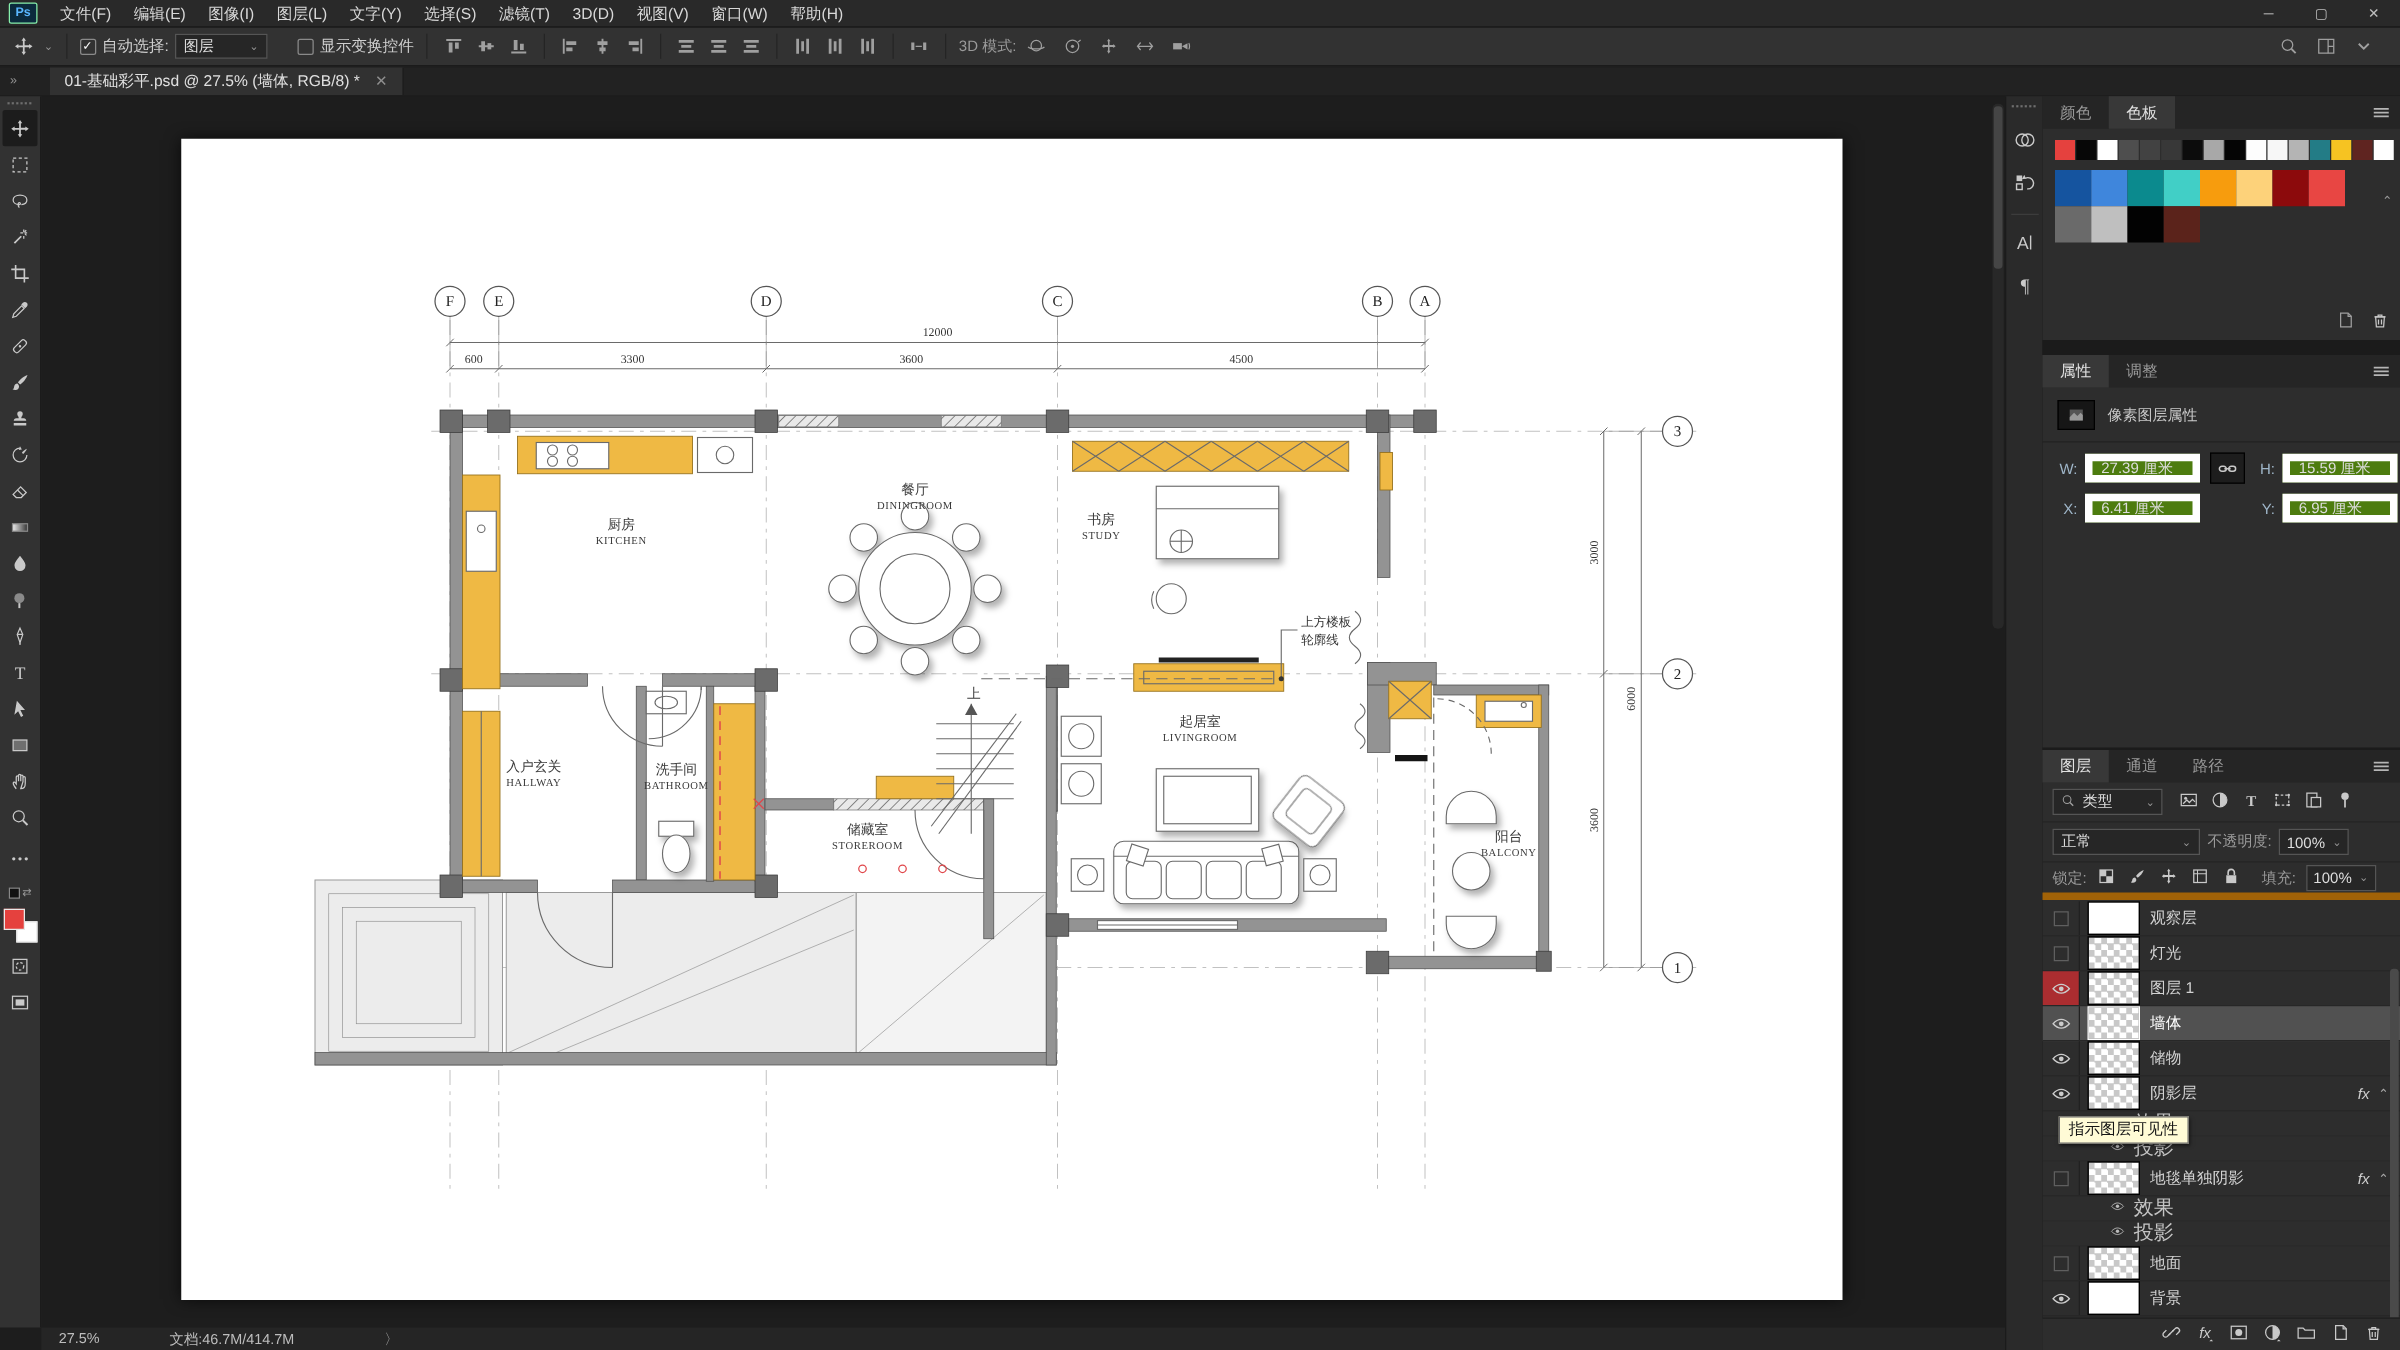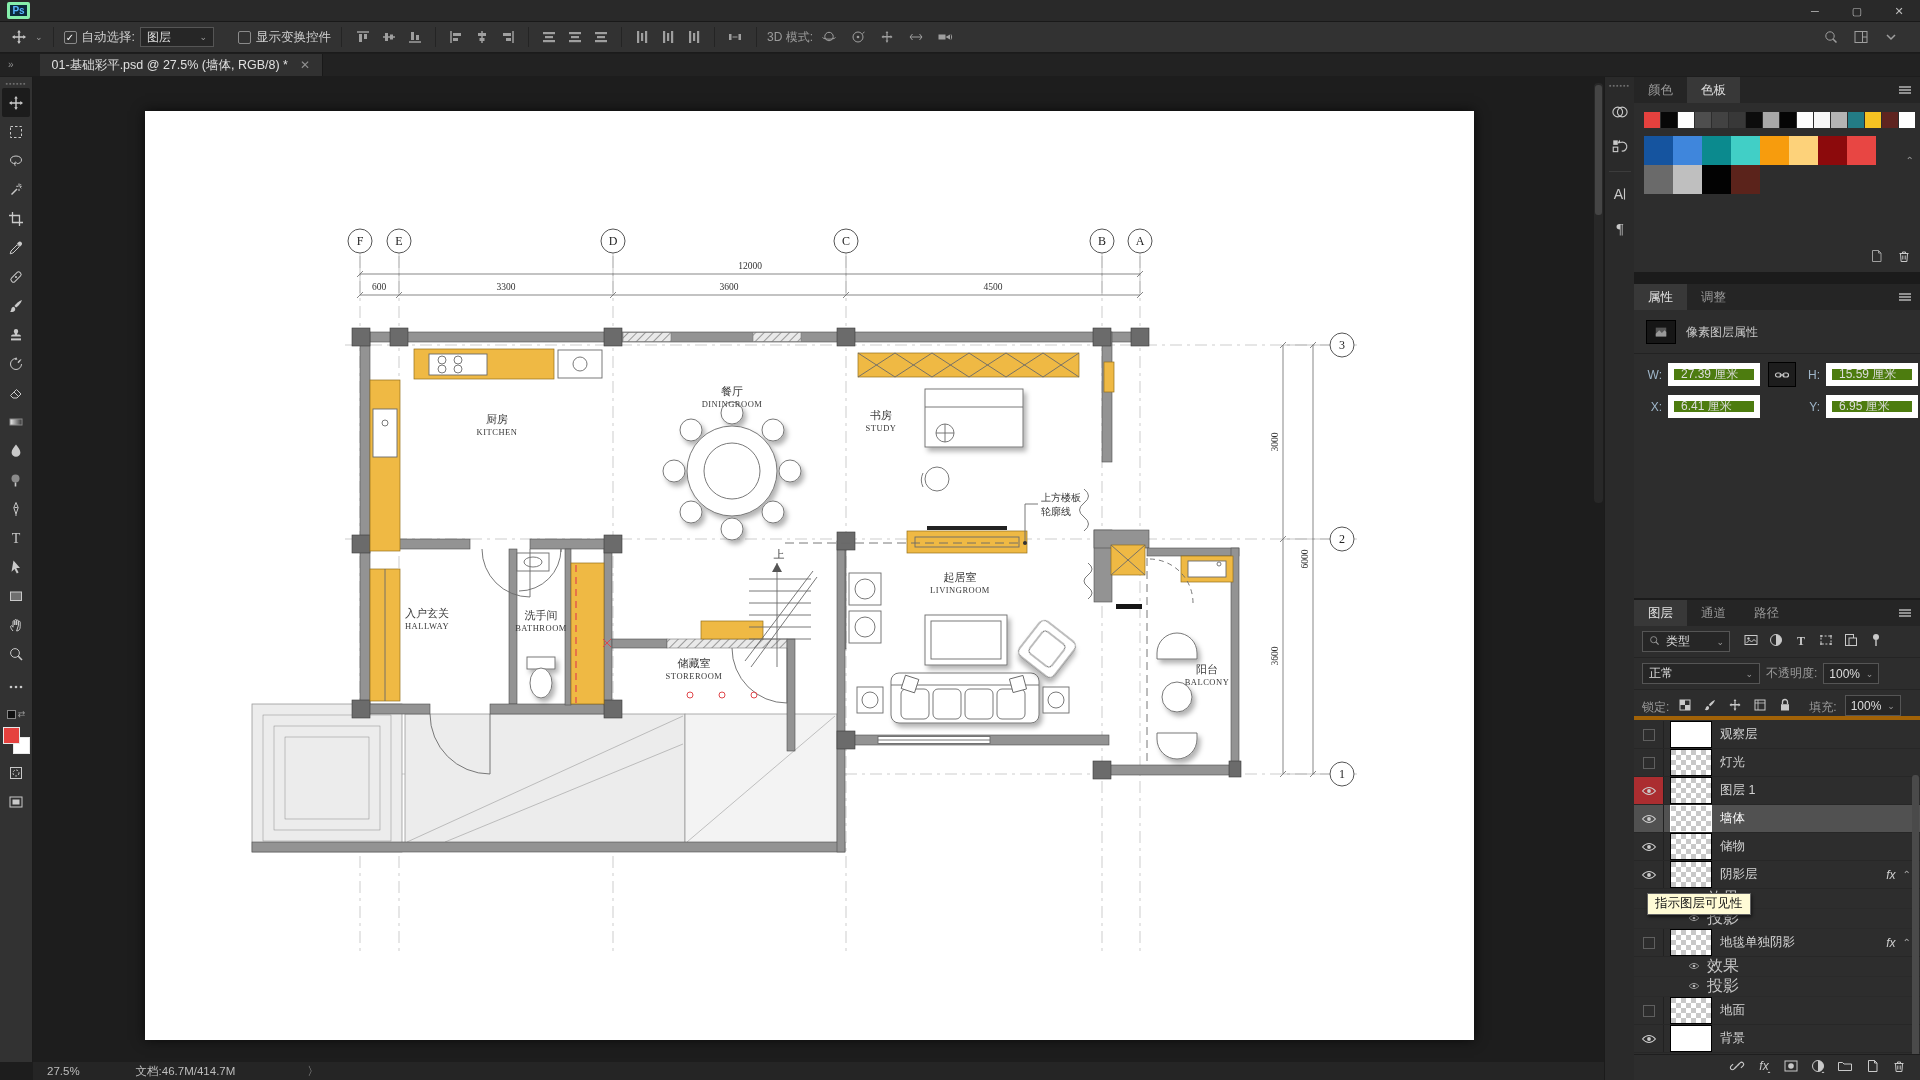--- a/index.html
+++ b/index.html
@@ -1,20 +1,20 @@
 <!DOCTYPE html>
 <html><head>
 <meta charset="utf-8">
 <style>
 *{margin:0;padding:0;box-sizing:border-box}
 html,body{width:1920px;height:1080px;overflow:hidden}
 body{background:#1d1d1d;font-family:"Liberation Sans",sans-serif;font-size:12px;color:#ccc;position:relative}
 
 .menubar{position:absolute;top:0;left:0;right:0;height:22px;background:#292929;border-bottom:1px solid #191919;display:flex;align-items:center;z-index:6}
-.ps-logo{width:23px;height:17px;margin:0 9px 0 7px;background:#0b2a3d;border:3px solid #86efac;border-radius:2px;color:#5ab7ff;font-size:10px;font-weight:bold;display:flex;align-items:center;justify-content:center}
+.ps-logo{width:23px;height:17px;margin:0 9px 0 7px;background:#0b2a3d;border:1px solid #86efac;border-radius:2px;color:#5ab7ff;font-size:10px;font-weight:bold;display:flex;align-items:center;justify-content:center}
 .menu-item{padding:0 9px;line-height:22px;color:#d8d8d8;font-size:12.5px;cursor:default}
 .win-controls{margin-left:auto;display:flex}
 .win-btn{width:42px;text-align:center;line-height:22px;color:#bdbdbd;font-size:11px}
 
 .optionsbar{position:absolute;top:22px;left:0;right:0;height:31px;background:#323232;border-bottom:1px solid #1b1b1b;display:flex;align-items:center;gap:5px;padding:0 8px;z-index:5}
 .opt-sep{width:1px;height:20px;background:#242424;margin:0 5px}
 .opt-icon{width:22px;height:22px;display:flex;align-items:center;justify-content:center}
 .opt-label{color:#cfcfcf;font-size:12.5px}
 .opt-dim{color:#9a9a9a}
 .opt-check{width:13px;height:13px;border:1px solid #8a8a8a;border-radius:2px;display:inline-flex;align-items:center;justify-content:center;font-size:10px;color:#fff}
@@ -67,21 +67,21 @@
 .prop-row{display:flex;align-items:center;gap:6px;padding:8px 0 0 12px}
 .prop-lab{color:#9fb6c9;width:16px;text-align:right}
 .prop-val{width:92px;height:23px;background:#4d7c0f;border:6px solid #ffffff;color:#ddd;display:flex;align-items:center;padding-left:7px}
 .link-btn{width:28px;height:25px;background:#1d1d1d;border:1px solid #000;display:flex;align-items:center;justify-content:center;margin:0 2px}
 
 .l-filter{height:32px;display:flex;align-items:center;gap:7px;padding:0 8px;border-bottom:1px solid #242424}
 .l-filterbox{flex:0 0 88px;height:21px;background:#262626;border:1px solid #555;display:flex;align-items:center;gap:5px;padding:0 5px;color:#ddd;justify-content:space-between}
 .l-blend{height:32px;display:flex;align-items:center;gap:6px;padding:0 8px;border-bottom:1px solid #242424}
 .blend-select{width:118px;height:21px;background:#262626;border:1px solid #555;display:flex;align-items:center;justify-content:space-between;padding:0 6px;color:#ddd}
 .small-select{width:56px;height:21px;background:#262626;border:1px solid #555;display:flex;align-items:center;justify-content:space-between;padding:0 5px;color:#ddd}
-.l-lock{height:30px;display:flex;align-items:flex-end;gap:8px;padding:0 8px;border-bottom:4px solid #a16207}
+.l-lock{height:30px;display:flex;align-items:center;gap:8px;padding:0 8px;border-bottom:6px solid #a16207}
 .lock-lab{color:#9a9a9a}
 .layer-list{position:absolute;top:121px;bottom:26px;left:0;right:0;overflow:hidden}
 .layer-row{height:28px;display:flex;align-items:center;border-bottom:1px solid #272727;position:relative}
 .layer-row.selected{background:#515151}
 .eyecell{width:30px;align-self:stretch;border-right:1px solid #212121;display:flex;align-items:center;justify-content:center;flex:none}
 .eyecell.red{background:#ab2d30}
 .vis-box{width:12px;height:12px;border:1px solid #5f5f5f;display:block}
 .thumb{width:40px;height:25px;margin:0 9px 0 7px;background:#fff;outline:1px solid #000;flex:none}
 .thumb.checker{background:repeating-conic-gradient(#fff 0 25%,#c8c8c8 0 50%) 0 0/10px 10px}
 .layer-row.selected .thumb{outline:1px solid #fff}
@@ -116,20 +116,33 @@
 .lab{font:11px "Liberation Serif",serif;fill:#3a3a3a;text-anchor:middle}
 .labe{font:8.5px "Liberation Serif",serif;fill:#3a3a3a;text-anchor:middle;letter-spacing:.5px}
 .ann{font:10px "Liberation Serif",serif;fill:#333}
 .redln{stroke:#e0474b;fill:none}
 </style>
 </head>
 <body>
 
 <div class="menubar">
   <div class="ps-logo">Ps</div>
+  <div id="menu-items" style="display:flex">
+      <span class="menu-item">文件(F)</span>
+      <span class="menu-item">编辑(E)</span>
+      <span class="menu-item">图像(I)</span>
+      <span class="menu-item">图层(L)</span>
+      <span class="menu-item">文字(Y)</span>
+      <span class="menu-item">选择(S)</span>
+      <span class="menu-item">滤镜(T)</span>
+      <span class="menu-item">3D(D)</span>
+      <span class="menu-item">视图(V)</span>
+      <span class="menu-item">窗口(W)</span>
+      <span class="menu-item">帮助(H)</span>
+    </div>
   <div class="win-controls">
     <span class="win-btn">─</span>
     <span class="win-btn">▢</span>
     <span class="win-btn">✕</span>
   </div>
 </div>
 
 <div class="optionsbar">
   <span class="opt-icon" id="opt-tool-icon">
       <svg width="16" height="16" viewBox="0 0 16 16" fill="none">

